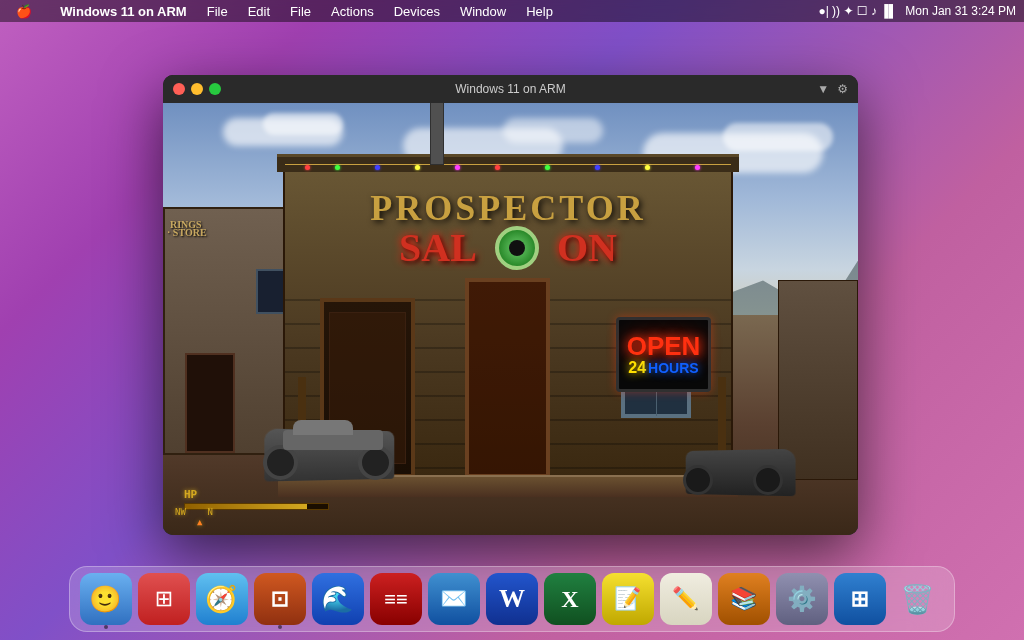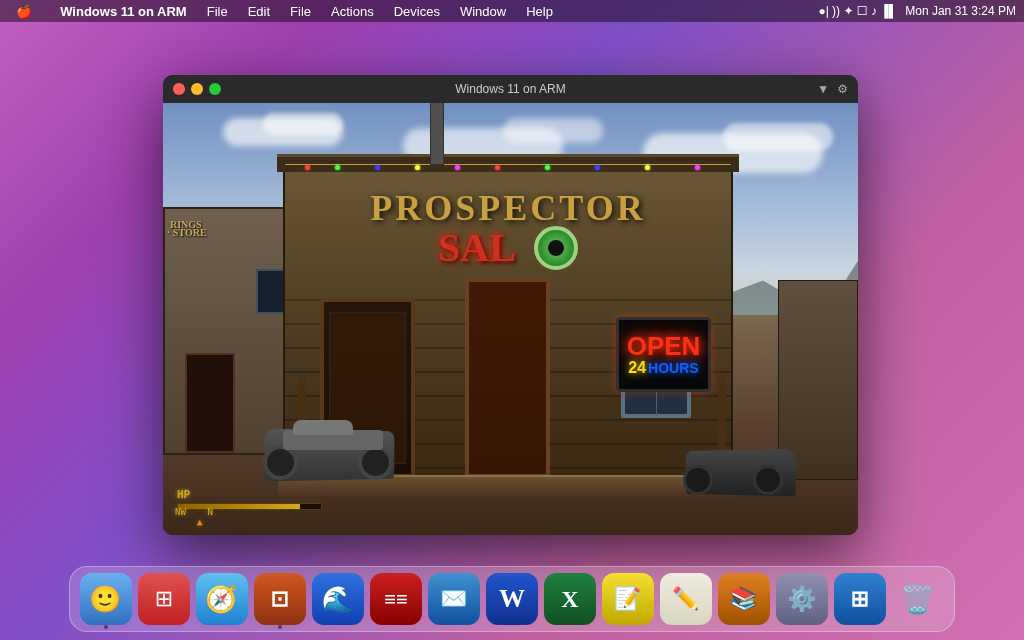--- a/index.html
+++ b/index.html
@@ -244,20 +244,21 @@
         <div style="position:absolute;top:1px;left:410px;width:5px;height:5px;background:#ff40ff;border-radius:50%;box-shadow:0 0 3px #ff40ff;"></div>
       </div>
 
       <div style="position:absolute;top:25px;left:0;right:0;text-align:center;font-size:36px;font-weight:900;color:#c8a040;text-shadow:2px 2px 6px rgba(0,0,0,0.9);font-family:serif;letter-spacing:3px;">PROSPECTOR</div>
 
       <div style="position:absolute;top:62px;left:0;right:0;display:flex;align-items:center;justify-content:center;gap:18px;">
         <span style="font-size:40px;font-weight:900;color:#d03020;text-shadow:0 0 8px #ff2010,2px 2px 4px #000;font-family:serif;">SAL</span>
         <div style="width:44px;height:44px;background:radial-gradient(circle,#50b050 30%,#208020 80%);border:4px solid #a0d080;border-radius:50%;display:flex;align-items:center;justify-content:center;">
           <div style="width:16px;height:16px;background:#101010;border-radius:50%;"></div>
         </div>
+        <span style="font-size:40px;font-weight:900;color:#d03020;text-shadow:0 0 8px #ff2010,2px 2px 4px #000;font-family:serif;">ON</span>
       </div>
 
       <div style="position:absolute;top:115px;left:0;right:0;bottom:0;background:repeating-linear-gradient(180deg,transparent 0px,transparent 22px,rgba(0,0,0,0.25) 22px,rgba(0,0,0,0.25) 24px);"></div>
 
       <div style="position:absolute;bottom:0;left:35px;width:95px;height:180px;background:linear-gradient(180deg,#251508 0%,#1a0e04 100%);border:4px solid #5a3818;">
         <div style="position:absolute;top:10px;left:5px;right:5px;bottom:10px;background:rgba(60,30,10,0.5);border:1px solid #3a2010;"></div>
       </div>
 
       <div style="position:absolute;bottom:0;left:180px;width:85px;height:200px;background:linear-gradient(180deg,#3a1505 0%,#2a0e00 100%);border:4px solid #6a4020;">
         <div style="position:absolute;top:0;left:0;right:0;bottom:0;background:rgba(80,40,10,0.3);"></div>
@@ -295,21 +296,21 @@
       <div style="position:absolute;bottom:30px;left:20px;right:20px;height:20px;background:#666;border-radius:4px;"></div>
       <div style="position:absolute;bottom:45px;left:30px;width:60px;height:15px;background:#777;border-radius:8px 8px 0 0;"></div>
     </div>
 
     <div style="position:absolute;bottom:40px;right:60px;width:120px;height:70px;">
       <div style="position:absolute;bottom:0;left:5px;right:5px;height:45px;background:linear-gradient(180deg,#444 0%,#222 100%);border-radius:8px 12px 4px 4px;transform:perspective(100px) rotateY(-5deg);"></div>
       <div style="position:absolute;bottom:0;left:5px;width:30px;height:30px;background:#1a1a1a;border-radius:50%;border:3px solid #333;"></div>
       <div style="position:absolute;bottom:0;right:15px;width:30px;height:30px;background:#1a1a1a;border-radius:50%;border:3px solid #333;"></div>
     </div>
 
-    <div style="position:absolute;bottom:25px;left:14px;">
+    <div style="position:absolute;bottom:25px;left:21px;">
       <div style="font-size:11px;font-weight:bold;color:#d4a820;font-family:monospace;text-shadow:0 0 4px rgba(212,168,32,0.9);">HP</div>
       <div style="width:145px;height:7px;background:#1a0e00;border:1px solid #5a3a00;margin-top:2px;">
         <div style="width:85%;height:100%;background:linear-gradient(90deg,#906000,#d4a820);"></div>
       </div>
     </div>
 
 
     <div style="position:absolute;bottom:8px;left:12px;font-size:9px;color:#d4a820;font-family:monospace;text-shadow:0 0 4px rgba(212,168,32,0.7);">
       <span>NW &nbsp;&nbsp; N</span>
       <span style="display:block;margin-left:22px;color:#ff8020;">▲</span>

